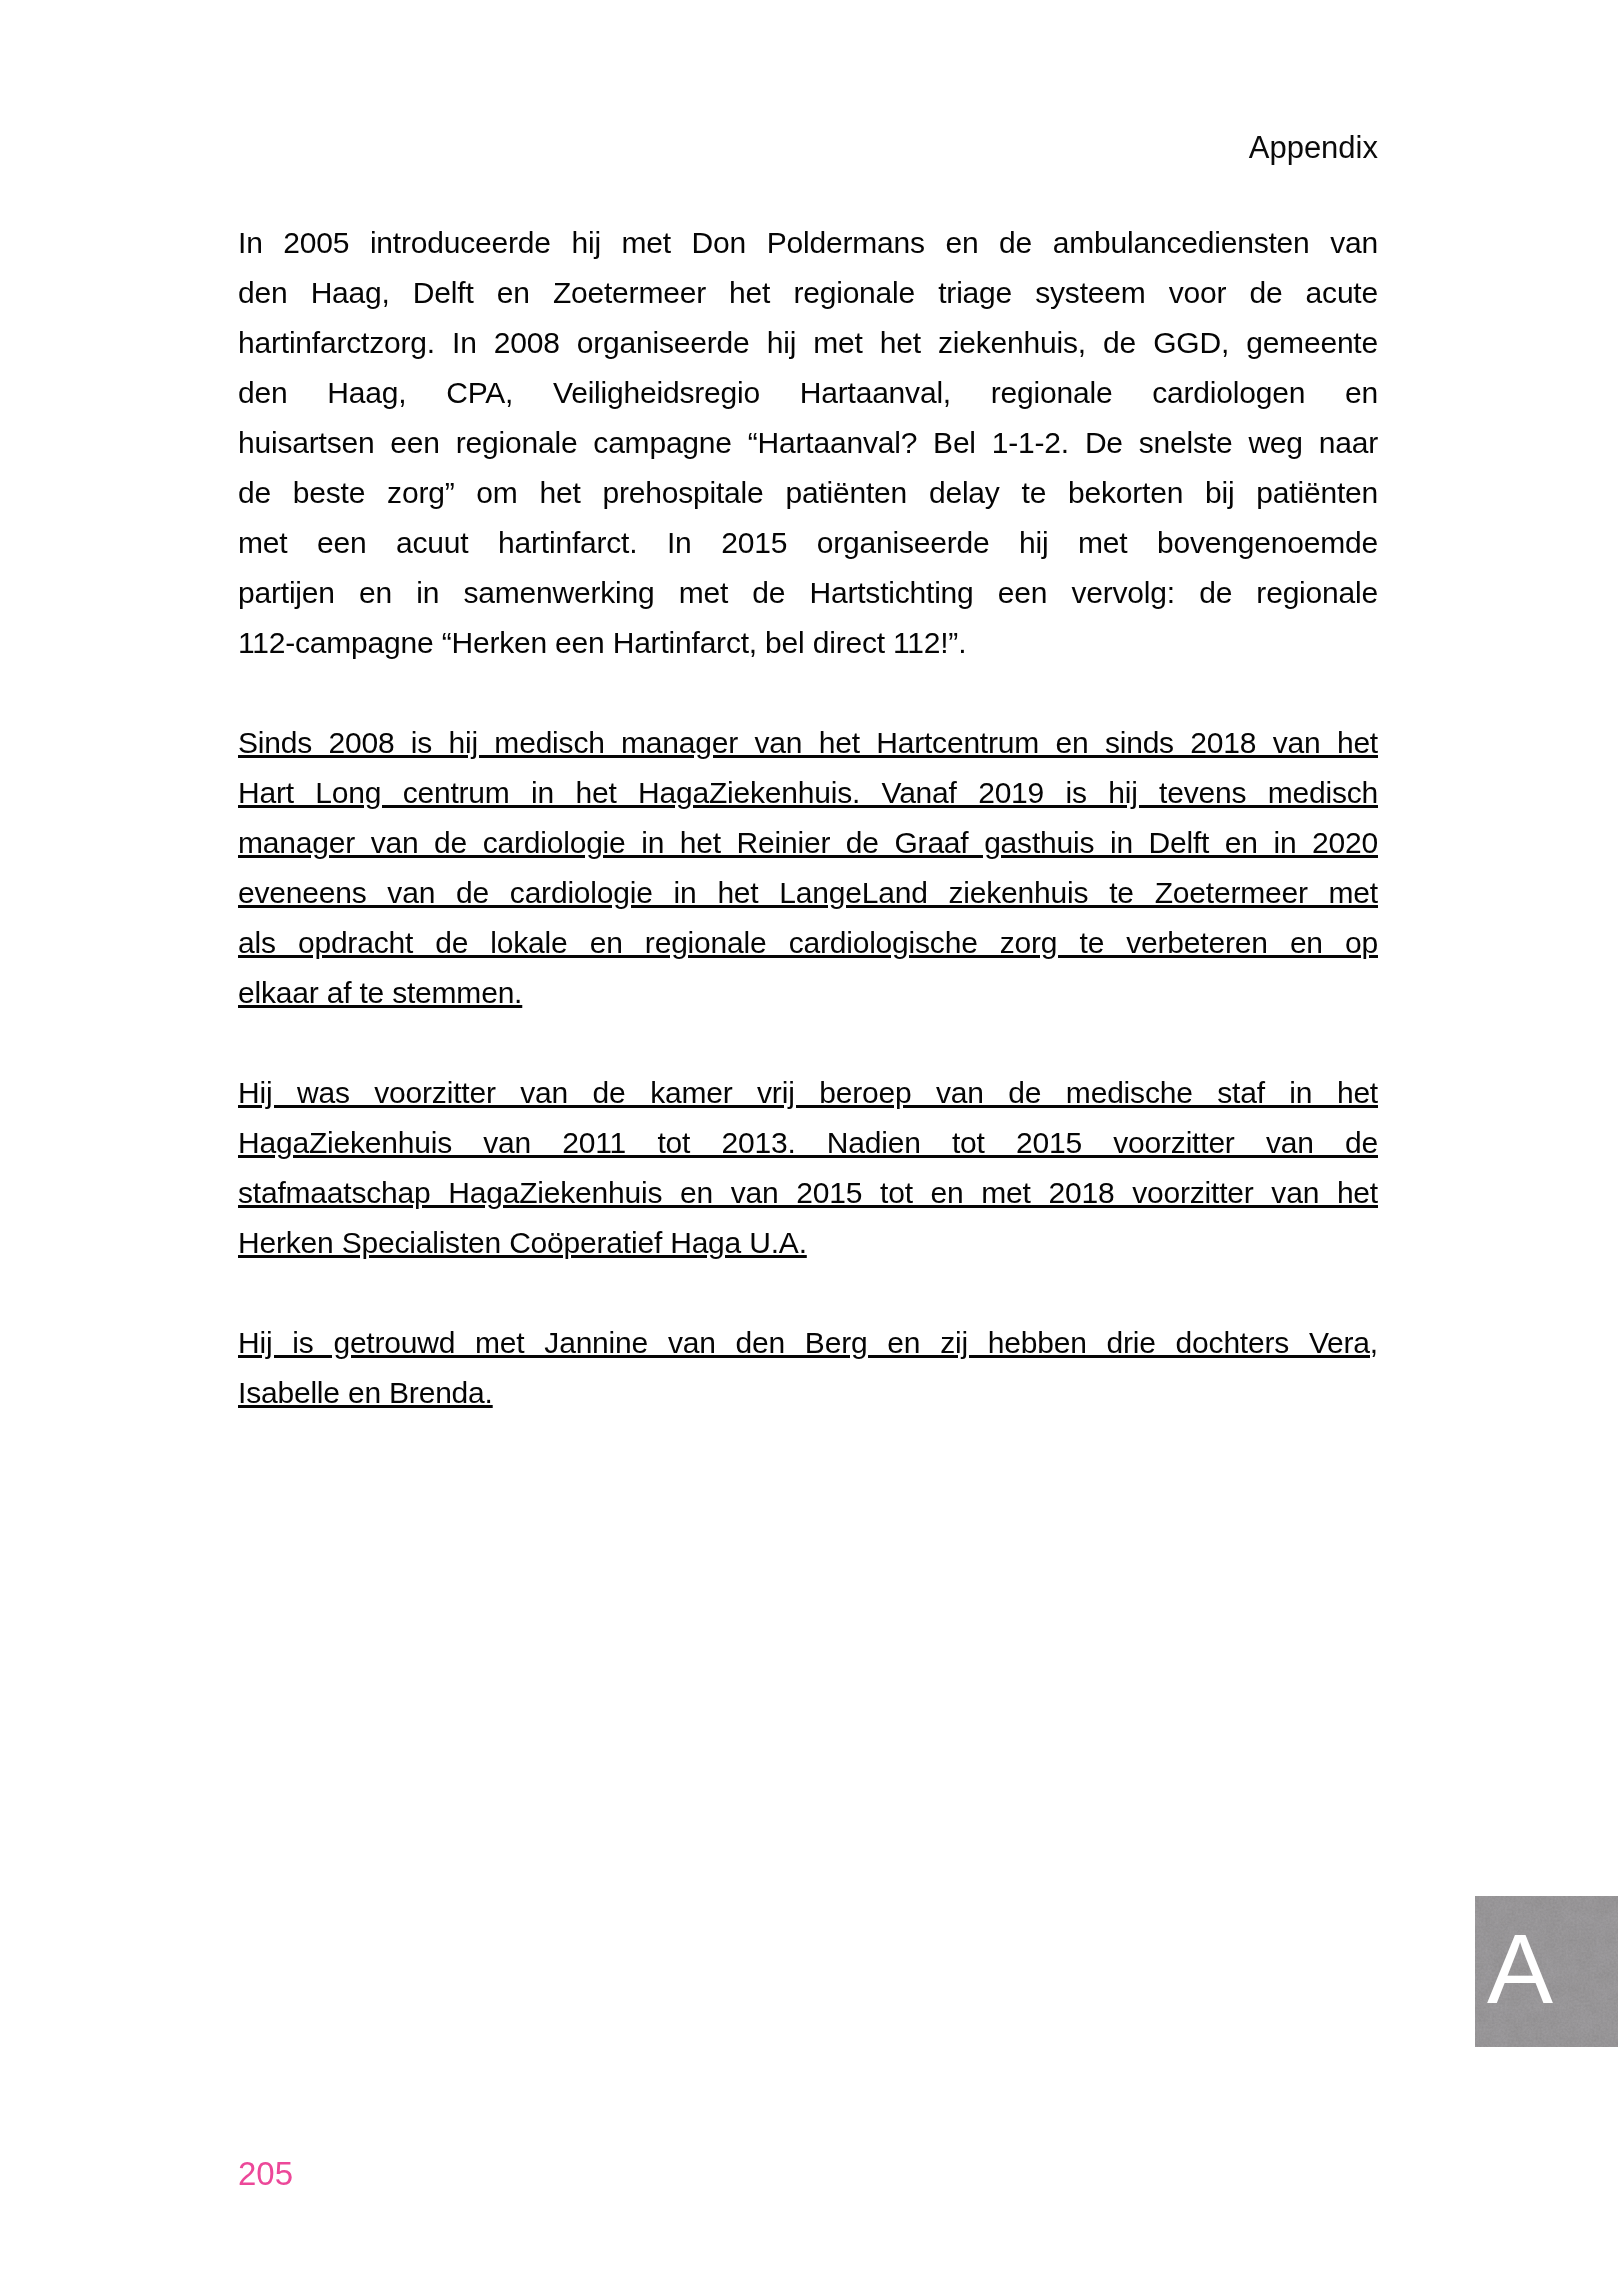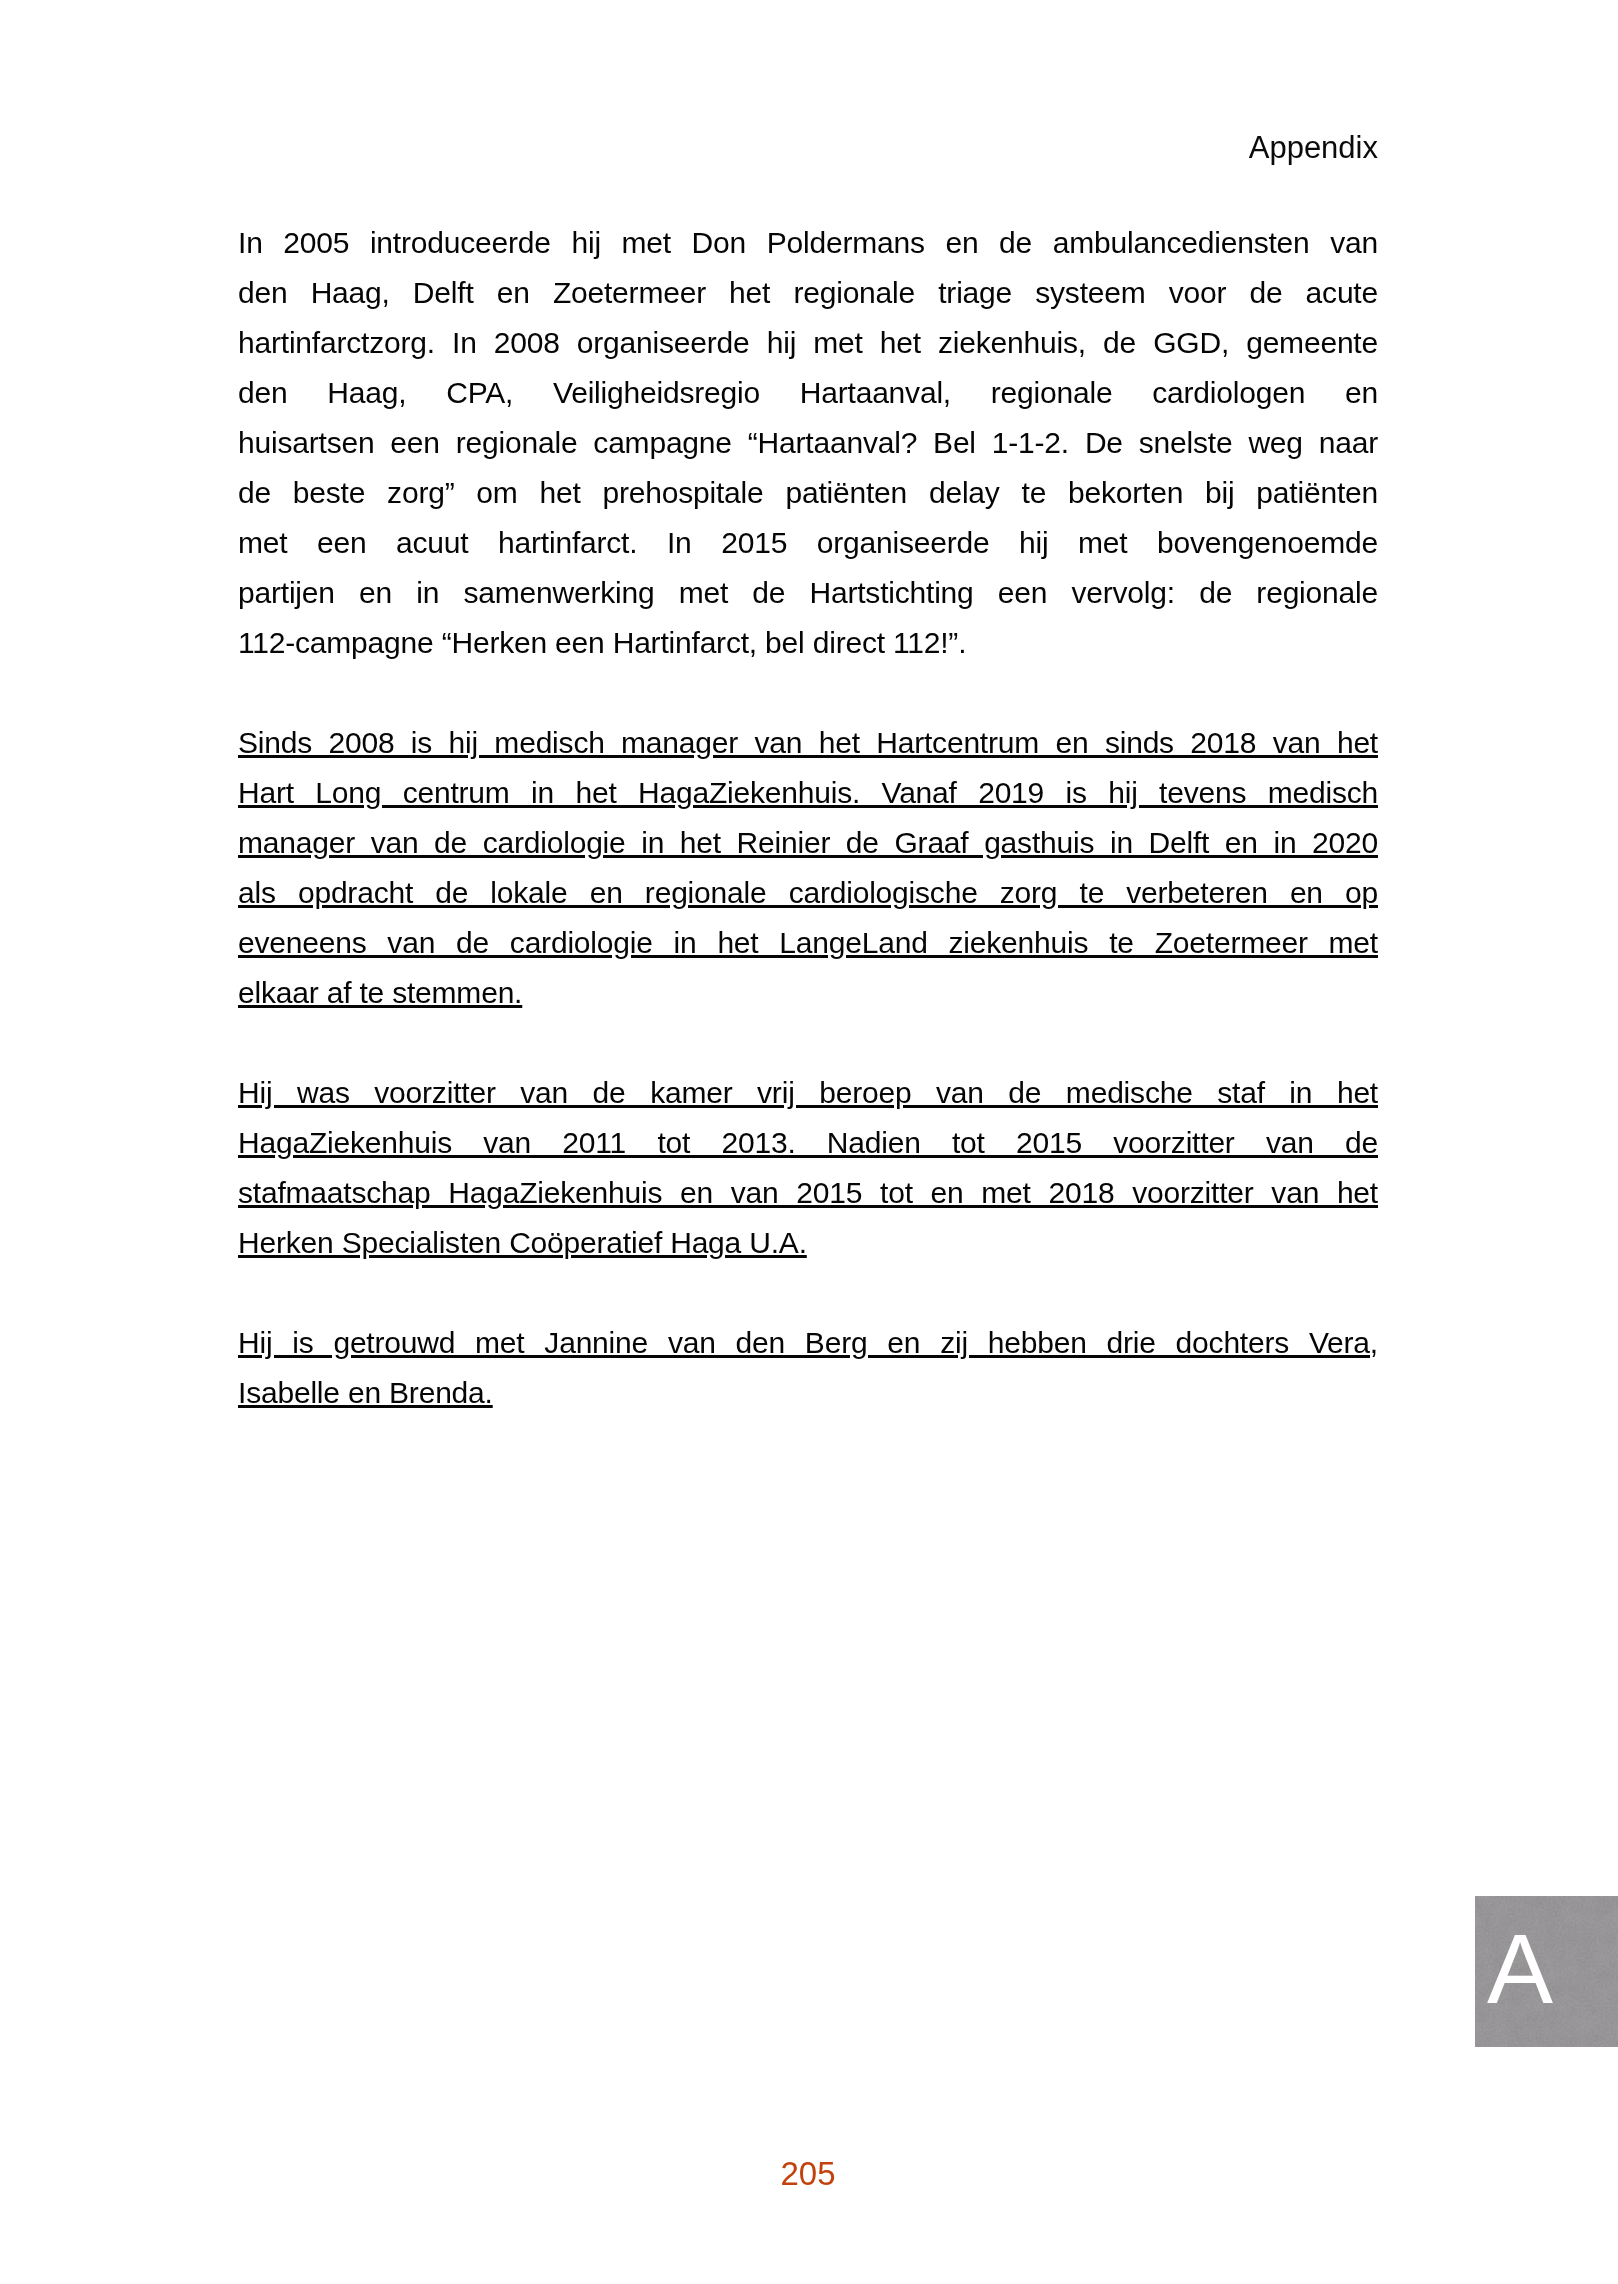--- a/index.html
+++ b/index.html
@@ -71,24 +71,24 @@
     font-size: 99px;
     line-height: 99px;
     font-weight: 400;
     color: #ffffff;
   }
   .page-number {
     position: absolute;
     top: 2155px;
     left: 238px;
     width: 1140px;
-    text-align: center;
+    text-align: left;
     font-size: 33px;
     line-height: 38px;
-    color: #c2410c;
+    color: #ec4899;
   }
 </style>
 </head>
 <body>
 
 <div class="running-head">Appendix</div>
 
 <main class="body-text">
   <div>
       <div class="paragraph">
@@ -99,22 +99,22 @@
         <div class="line">huisartsen een regionale campagne “Hartaanval? Bel 1-1-2. De snelste weg naar</div>
         <div class="line">de beste zorg” om het prehospitale patiënten delay te bekorten bij patiënten</div>
         <div class="line">met een acuut hartinfarct. In 2015 organiseerde hij met bovengenoemde</div>
         <div class="line">partijen en in samenwerking met de Hartstichting een vervolg: de regionale</div>
         <div class="line last">112-campagne “Herken een Hartinfarct, bel direct 112!”.</div>
       </div>
       <div class="paragraph">
         <div class="line">Sinds 2008 is hij medisch manager van het Hartcentrum en sinds 2018 van het</div>
         <div class="line">Hart Long centrum in het HagaZiekenhuis. Vanaf 2019 is hij tevens medisch</div>
         <div class="line">manager van de cardiologie in het Reinier de Graaf gasthuis in Delft en in 2020</div>
+        <div class="line">eveneens van de cardiologie in het LangeLand ziekenhuis te Zoetermeer met</div>
         <div class="line">als opdracht de lokale en regionale cardiologische zorg te verbeteren en op</div>
-        <div class="line">eveneens van de cardiologie in het LangeLand ziekenhuis te Zoetermeer met</div>
         <div class="line last">elkaar af te stemmen.</div>
       </div>
       <div class="paragraph">
         <div class="line">Hij was voorzitter van de kamer vrij beroep van de medische staf in het</div>
         <div class="line">HagaZiekenhuis van 2011 tot 2013. Nadien tot 2015 voorzitter van de</div>
         <div class="line">stafmaatschap HagaZiekenhuis en van 2015 tot en met 2018 voorzitter van het</div>
         <div class="line last">Herken Specialisten Coöperatief Haga U.A.</div>
       </div>
       <div class="paragraph">
         <div class="line">Hij is getrouwd met Jannine van den Berg en zij hebben drie dochters Vera,</div>

